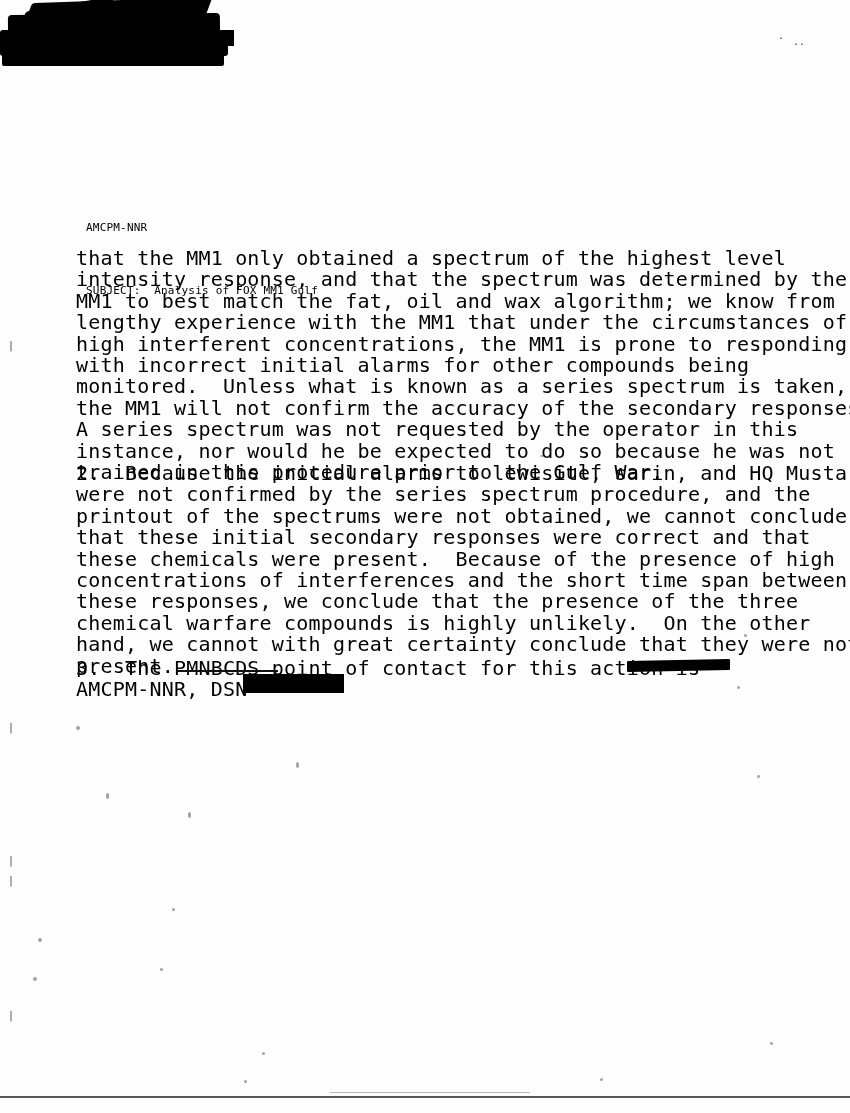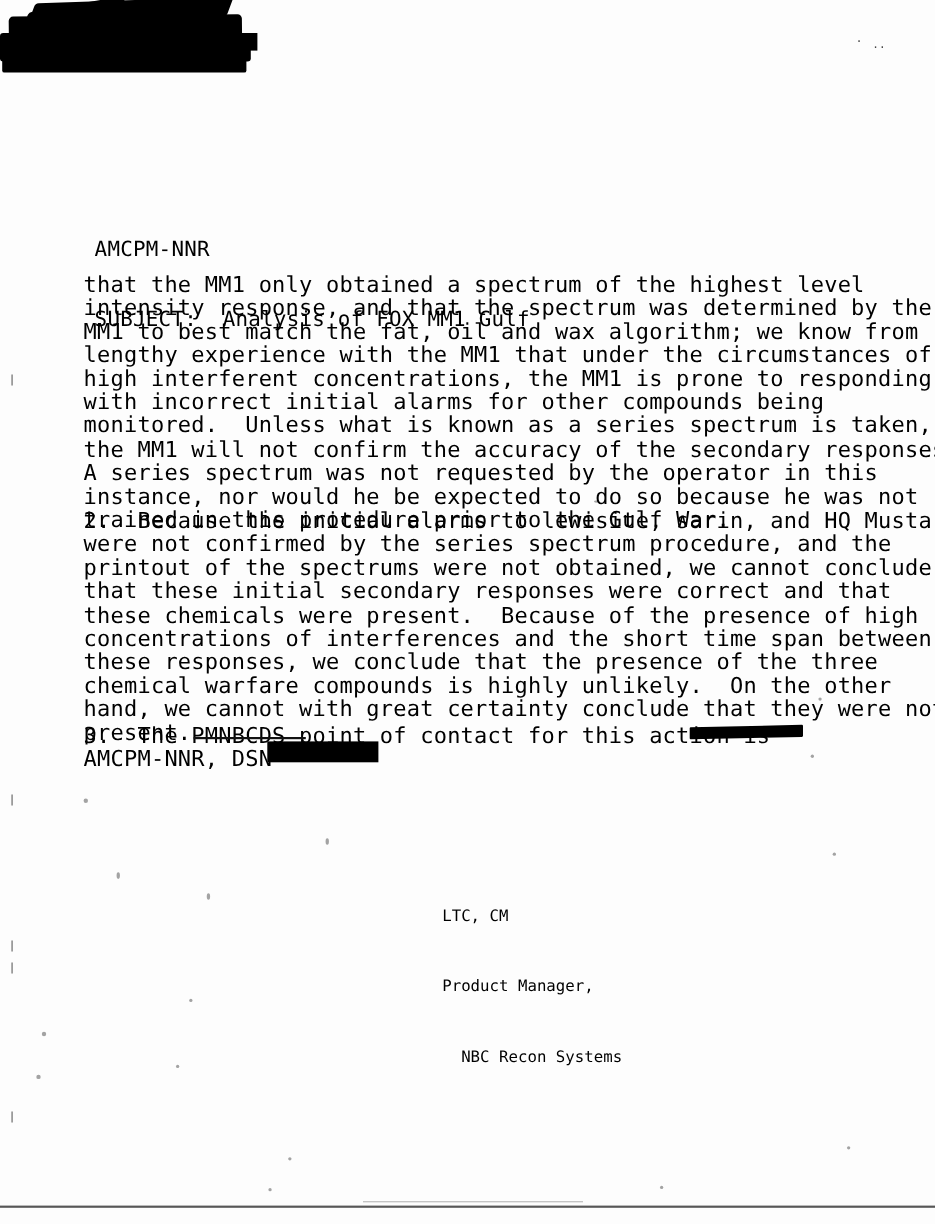--- a/index.html
+++ b/index.html
@@ -35,21 +35,21 @@
     position: absolute;
     color: #444;
     font-size: 10px;
     font-family: "DejaVu Sans Mono", "Liberation Mono", monospace;
   }
 
   .header-block {
     position: absolute;
     left: 86px;
     top: 175px;
-    font-size: 19px;
+    font-size: 11px;
     line-height: 21px;
     letter-spacing: 0.2px;
     white-space: pre;
   }
 
   .body-block {
     position: absolute;
     left: 76px;
     font-size: 20px;
     line-height: 21.4px;
@@ -239,22 +239,17 @@
 
   <div id="redact-signature">
     <span class="tail"></span>
     <span class="blob1"></span>
     <span class="blob2"></span>
     <span class="blob3"></span>
     <span class="blob4"></span>
     <span class="blob5"></span>
   </div>
 
-  <div class="sig-block">
-    <div>LTC, CM</div>
-    <div>Product Manager,</div>
-    <div>  NBC Recon Systems</div>
-  </div>
 
   <div id="bottom-rule"></div>
   <div id="bottom-rule-2"></div>
 
 </div>
 
 </body></html>

